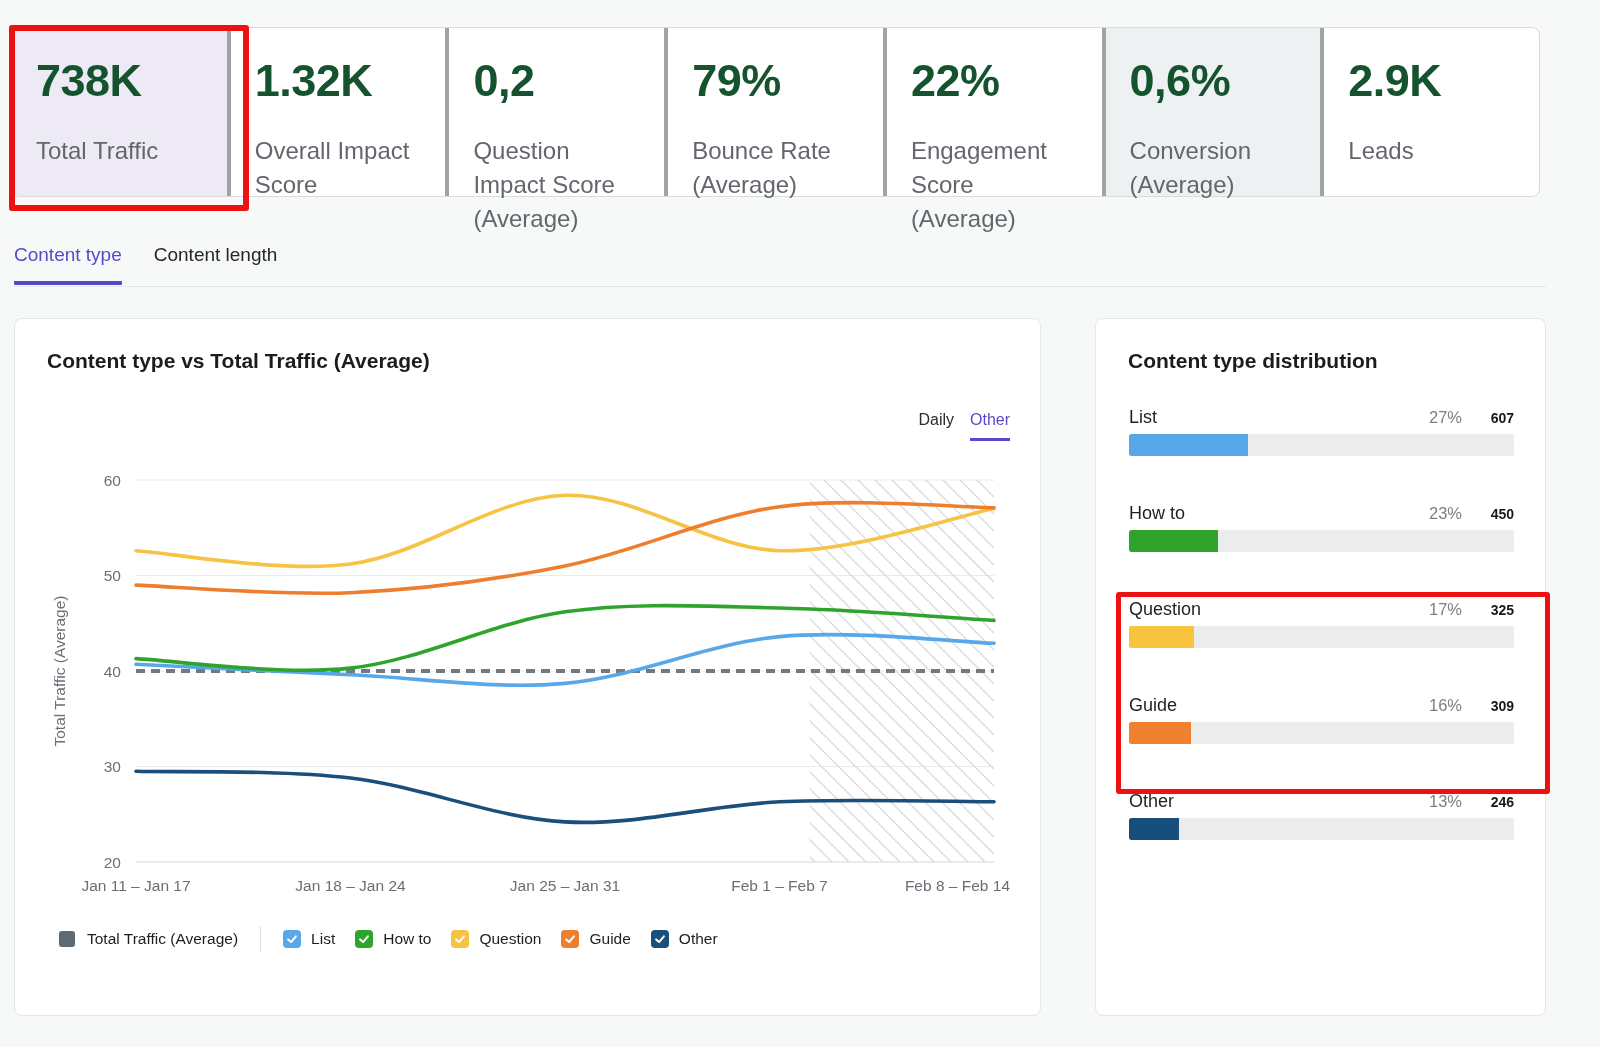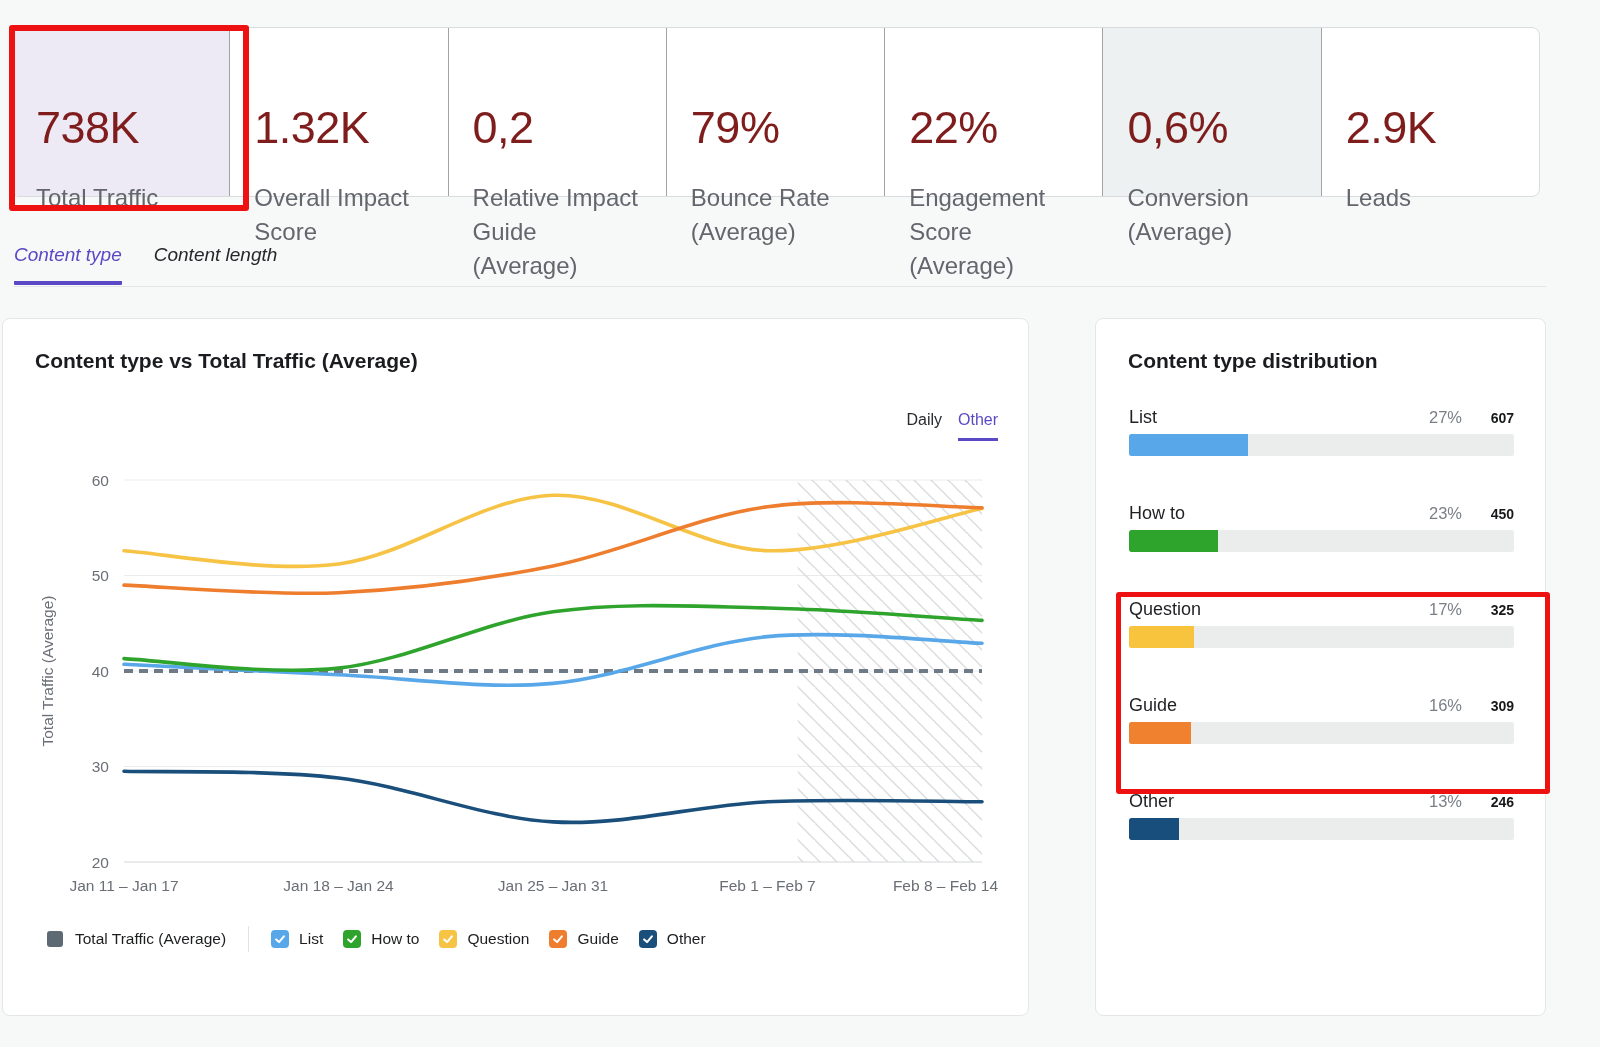--- a/index.html
+++ b/index.html
@@ -2,40 +2,40 @@
 <html><head>
 <meta charset="utf-8">
 <style>
   html,body{margin:0;padding:0;}
   body{font-family:"Liberation Sans",sans-serif;background:#f7f8f8;}
   #screen{position:relative;width:1600px;height:1047px;background:#f7f8f8;overflow:hidden;}
 
   
   .kpi-row{position:absolute;left:11px;top:27px;width:1529px;height:170px;display:flex;
     background:#fff;border:1px solid #d9dcde;border-radius:8px;box-sizing:border-box;}
-  .kpi-card{flex:1 1 0;border-left:1px solid #a3a3a3;padding:27px 24px;box-sizing:border-box;}
+  .kpi-card{flex:1 1 0;border-left:4px solid #a3a3a3;padding:27px 24px;box-sizing:border-box;}
   .kpi-card:first-child{border-left:none;border-radius:7px 0 0 7px;}
   .kpi-card:last-child{border-radius:0 7px 7px 0;}
-  .kpi-value{font-size:45px;font-weight:400;color:#7f1d1d;letter-spacing:-0.5px;margin-top:47px;}
+  .kpi-value{font-size:45px;font-weight:700;color:#14532d;letter-spacing:-0.5px;}
   .kpi-label{margin-top:27px;font-size:24px;line-height:1.42;color:#63666c;}
 
   
   .annotation-rect{position:absolute;border:6px solid #ee1111;border-radius:3px;z-index:6;pointer-events:none;}
 
   
   .tabs{position:absolute;left:14px;top:240px;width:1532px;height:48px;}
   .tabs-baseline{position:absolute;left:0;right:0;top:46px;height:1px;background:#e3e5e7;}
-  .tabs-items{display:flex;gap:32px;position:relative;z-index:2;font-style:italic;}
+  .tabs-items{display:flex;gap:32px;position:relative;z-index:2;}
   .tab{font-size:19px;color:#26272b;padding:4px 0 15px;cursor:pointer;}
   .tab.active{font-weight:400;border-bottom:4px solid;border-radius:0 0 1px 1px;}
 
   
   .card{position:absolute;top:318px;height:698px;background:#fff;border:1px solid #e4e6e9;
     border-radius:8px;box-sizing:border-box;}
-  .card-left{left:2px;width:1027px;}
+  .card-left{left:14px;width:1027px;}
   .card-right{left:1095px;width:451px;}
   .card-title{position:absolute;left:32px;top:30px;font-size:21px;font-weight:700;color:#1b1c1f;}
 
   
   .toggle{position:absolute;top:92px;right:30px;display:flex;gap:16px;font-size:16px;}
   .toggle-option{color:#2a2b2e;padding-bottom:9px;cursor:pointer;}
   .toggle-option.active{border-bottom:3px solid;}
 
   .chart-wrap{position:absolute;left:30px;top:130px;width:980px;height:470px;}
   .chart-wrap svg{overflow:visible;display:block;}
@@ -67,21 +67,21 @@
     <div class="kpi-card" style="background-color: rgb(237, 234, 246);">
       <div class="kpi-value">738K</div>
       <div class="kpi-label">Total Traffic</div>
     </div>
     <div class="kpi-card">
       <div class="kpi-value">1.32K</div>
       <div class="kpi-label">Overall Impact Score</div>
     </div>
     <div class="kpi-card">
       <div class="kpi-value">0,2</div>
-      <div class="kpi-label">Relative Impact Guide (Average)</div>
+      <div class="kpi-label">Question Impact Score (Average)</div>
     </div>
     <div class="kpi-card">
       <div class="kpi-value">79%</div>
       <div class="kpi-label">Bounce Rate (Average)</div>
     </div>
     <div class="kpi-card">
       <div class="kpi-value">22%</div>
       <div class="kpi-label">Engagement Score (Average)</div>
     </div>
     <div class="kpi-card" style="background-color: rgb(237, 241, 241);">

